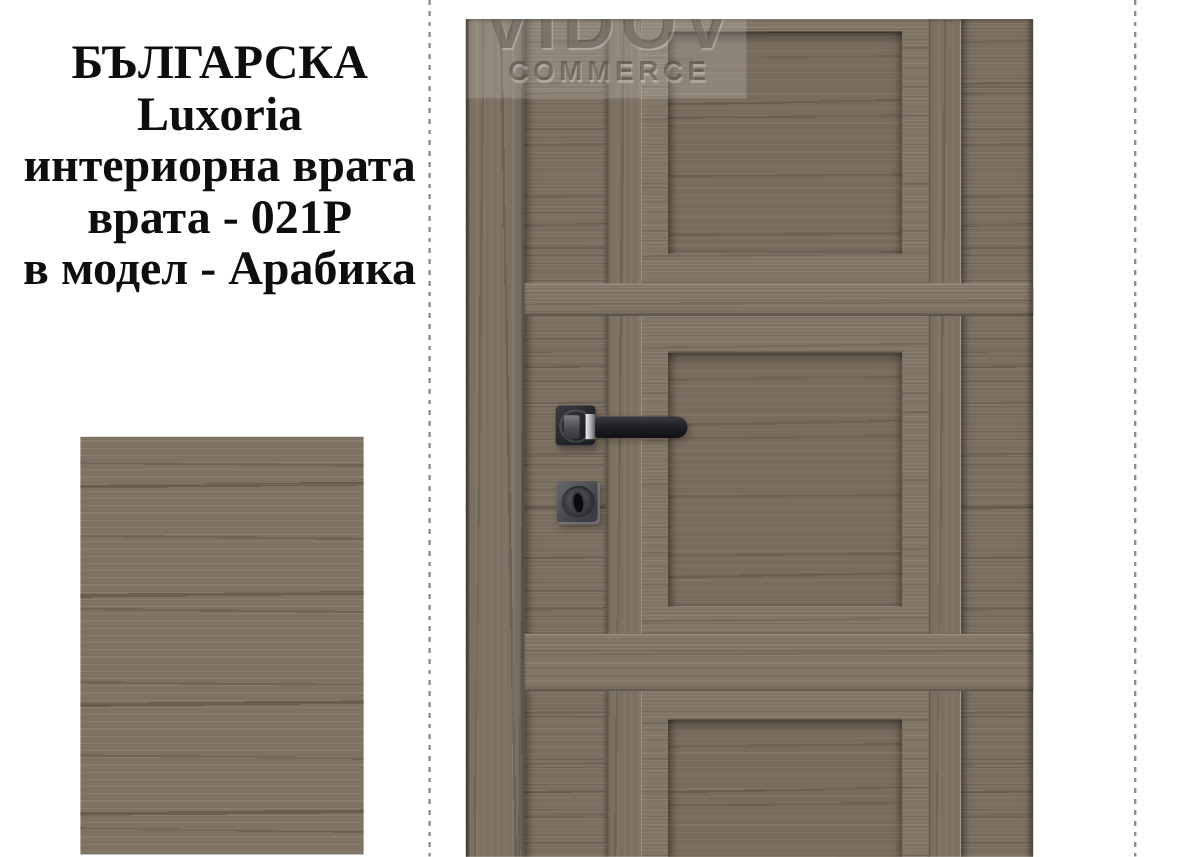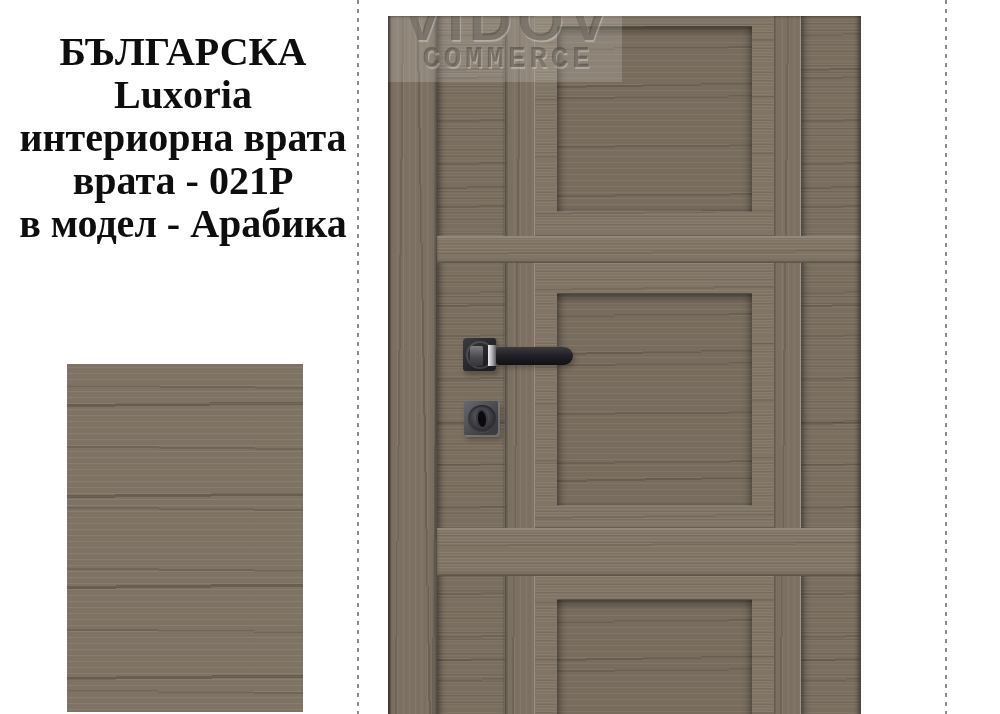--- a/index.html
+++ b/index.html
@@ -90,21 +90,21 @@
     box-shadow:inset 2px 0 0 rgba(255,255,255,.12),inset -5px 0 6px -3px rgba(0,0,0,.55);}
 
   .door-edge{left:0;top:0;right:0;bottom:0;pointer-events:none;
     box-shadow:inset 3px 0 3px -1px rgba(30,24,16,.45),inset -4px 0 4px -1px rgba(25,20,13,.5);}
 
   
   .wm-box{left:0;top:0;width:234px;height:66px;background:rgba(255,255,255,.16);}
   .wm-text{left:0;top:0;width:240px;text-align:center;font-weight:bold;
     color:rgba(72,63,52,.5);text-shadow:1px 2px 1px rgba(255,255,255,.3);}
   .wm-brand{top:-20px;font-size:60px;letter-spacing:5px;line-height:48px;}
-  .wm-sub{top:30px;font-size:29px;letter-spacing:4px;line-height:27px;font-family:Liberation Mono, monospace;}
+  .wm-sub{top:30px;font-size:23px;letter-spacing:4px;line-height:27px;}
 
   
   .rosette{left:75px;top:322px;width:34px;height:34px;border-radius:4px;
     background:linear-gradient(135deg,#3c3c40,#1f1f22 70%);
     box-shadow:inset -1px -1px 0 rgba(210,210,215,.3),2px 3px 5px rgba(30,25,18,.35);}
   .rosette-ring{position:absolute;left:3px;top:3px;right:3px;bottom:3px;border-radius:50%;
     border:2px solid rgba(150,150,158,.28);}
   .handle-neck{left:82px;top:330px;width:13px;height:20px;border-radius:2px;
     background:linear-gradient(180deg,#7d7d84,#4a4a50 55%,#35353a);}
   .handle-chrome{left:100px;top:329px;width:8px;height:21px;

